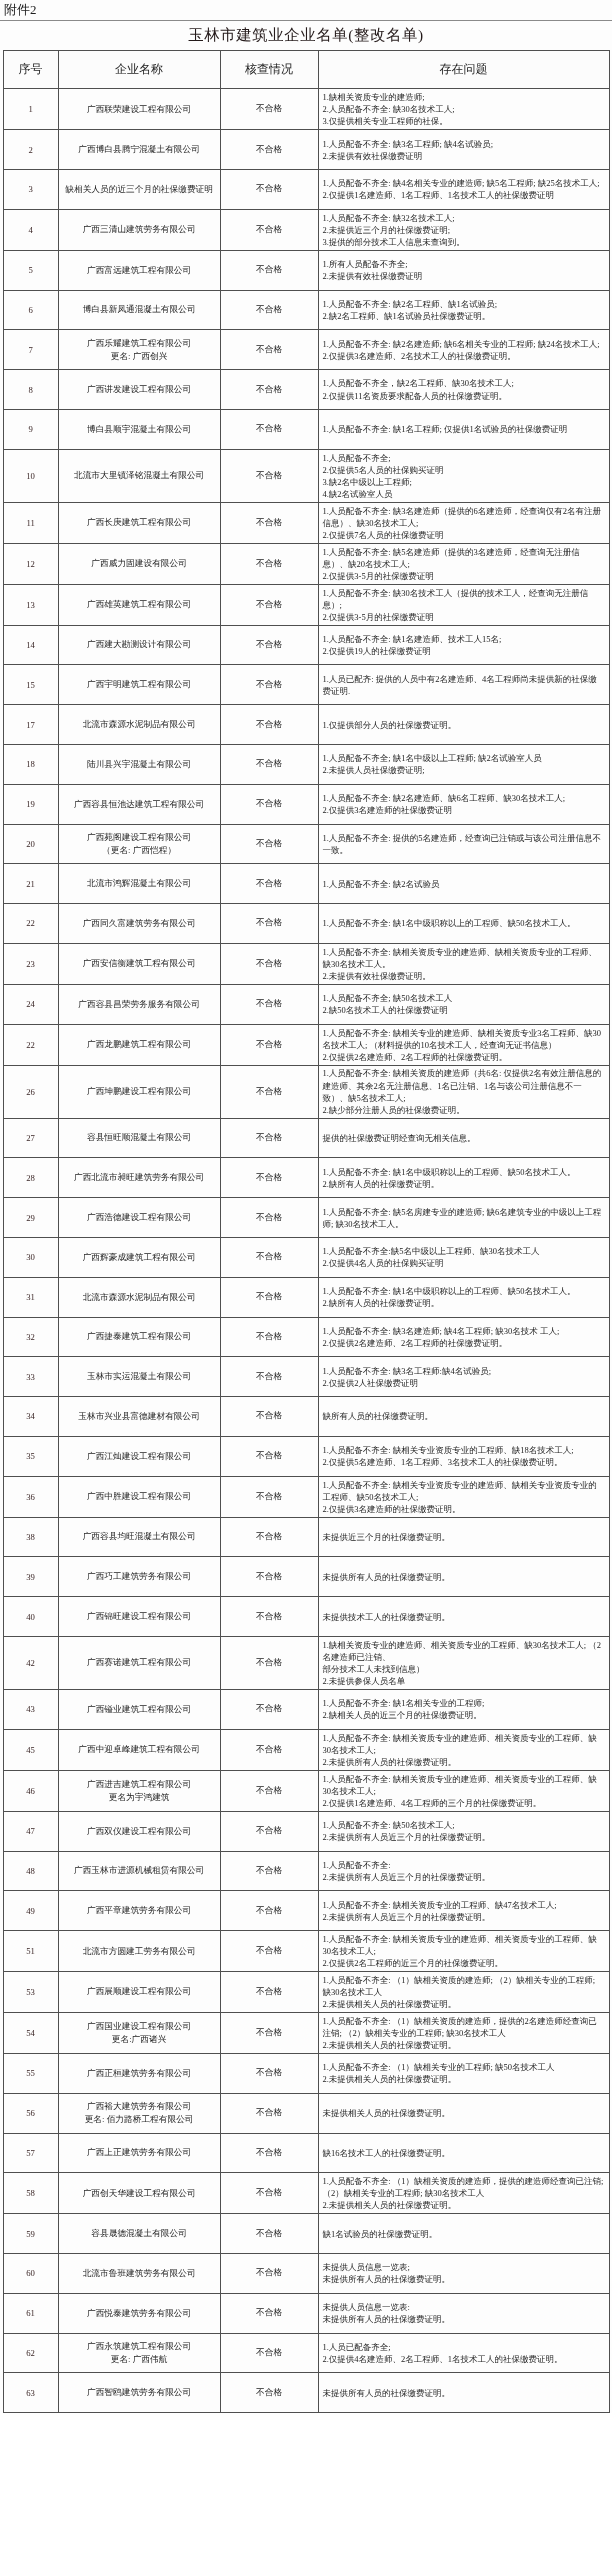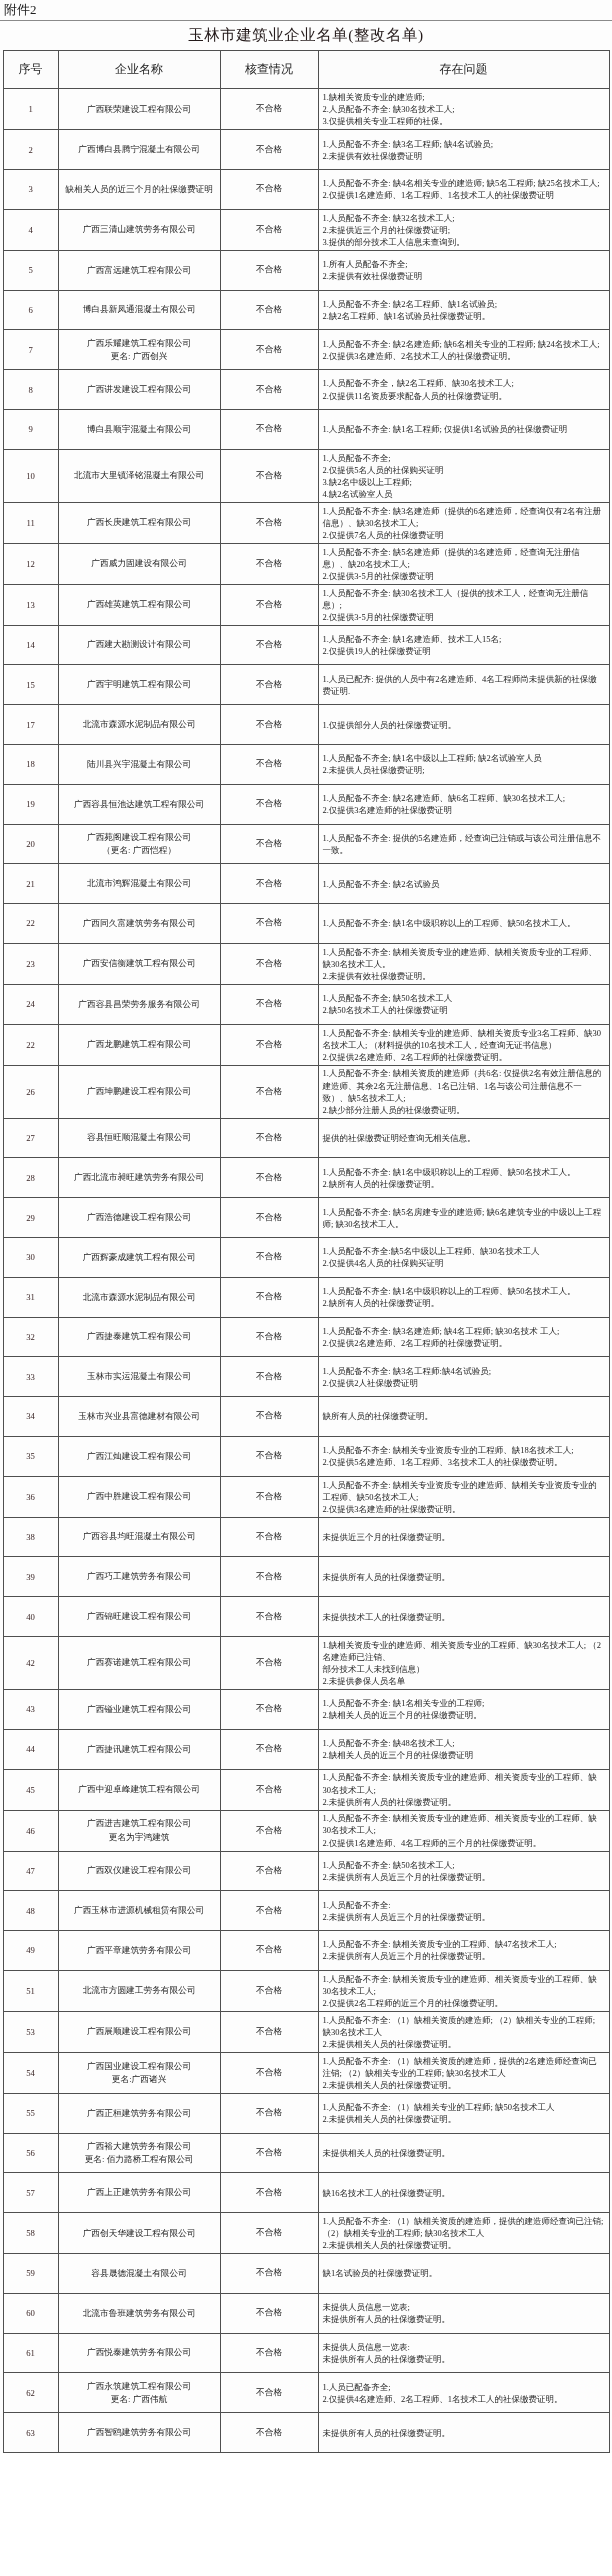--- a/index.html
+++ b/index.html
@@ -364,27 +364,20 @@
 2.未提供参保人员名单</td>
         </tr>
         <tr>
           <td class="c-no">43</td>
           <td class="c-name">广西镒业建筑工程有限公司</td>
           <td class="c-status">不合格</td>
           <td class="c-prob">1.人员配备不齐全: 缺1名相关专业的工程师;
 2.缺相关人员的近三个月的社保缴费证明。</td>
         </tr>
         <tr>
-          <td class="c-no">44</td>
-          <td class="c-name">广西捷讯建筑工程有限公司</td>
-          <td class="c-status">不合格</td>
-          <td class="c-prob">1.人员配备不齐全: 缺48名技术工人;
-2.缺相关人员的近三个月的社保缴费证明</td>
-        </tr>
-        <tr>
           <td class="c-no">45</td>
           <td class="c-name">广西中迎卓峰建筑工程有限公司</td>
           <td class="c-status">不合格</td>
           <td class="c-prob">1.人员配备不齐全: 缺相关资质专业的建造师、相关资质专业的工程师、缺30名技术工人;
 2.未提供所有人员的社保缴费证明。</td>
         </tr>
         <tr>
           <td class="c-no">46</td>
           <td class="c-name">广西进吉建筑工程有限公司
 更名为宇鸿建筑</td>

